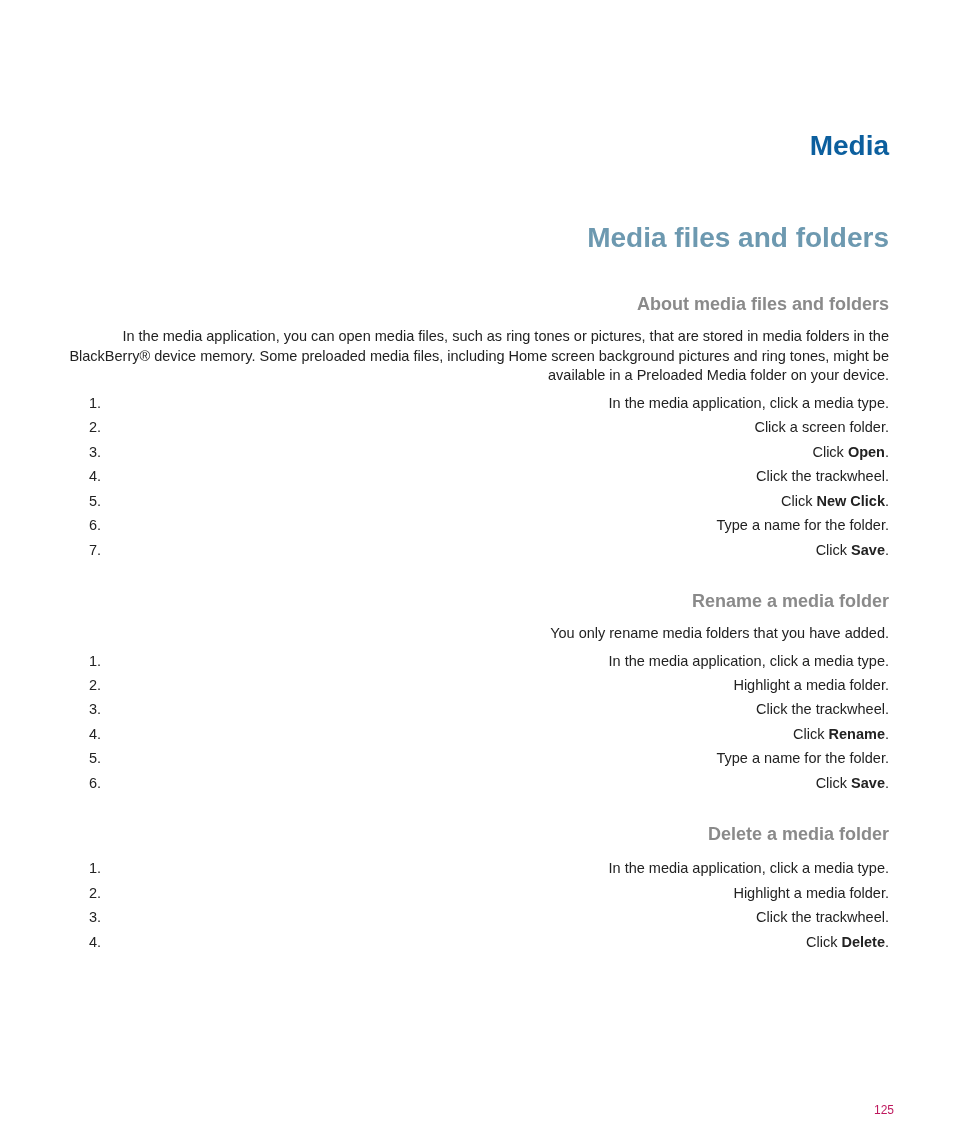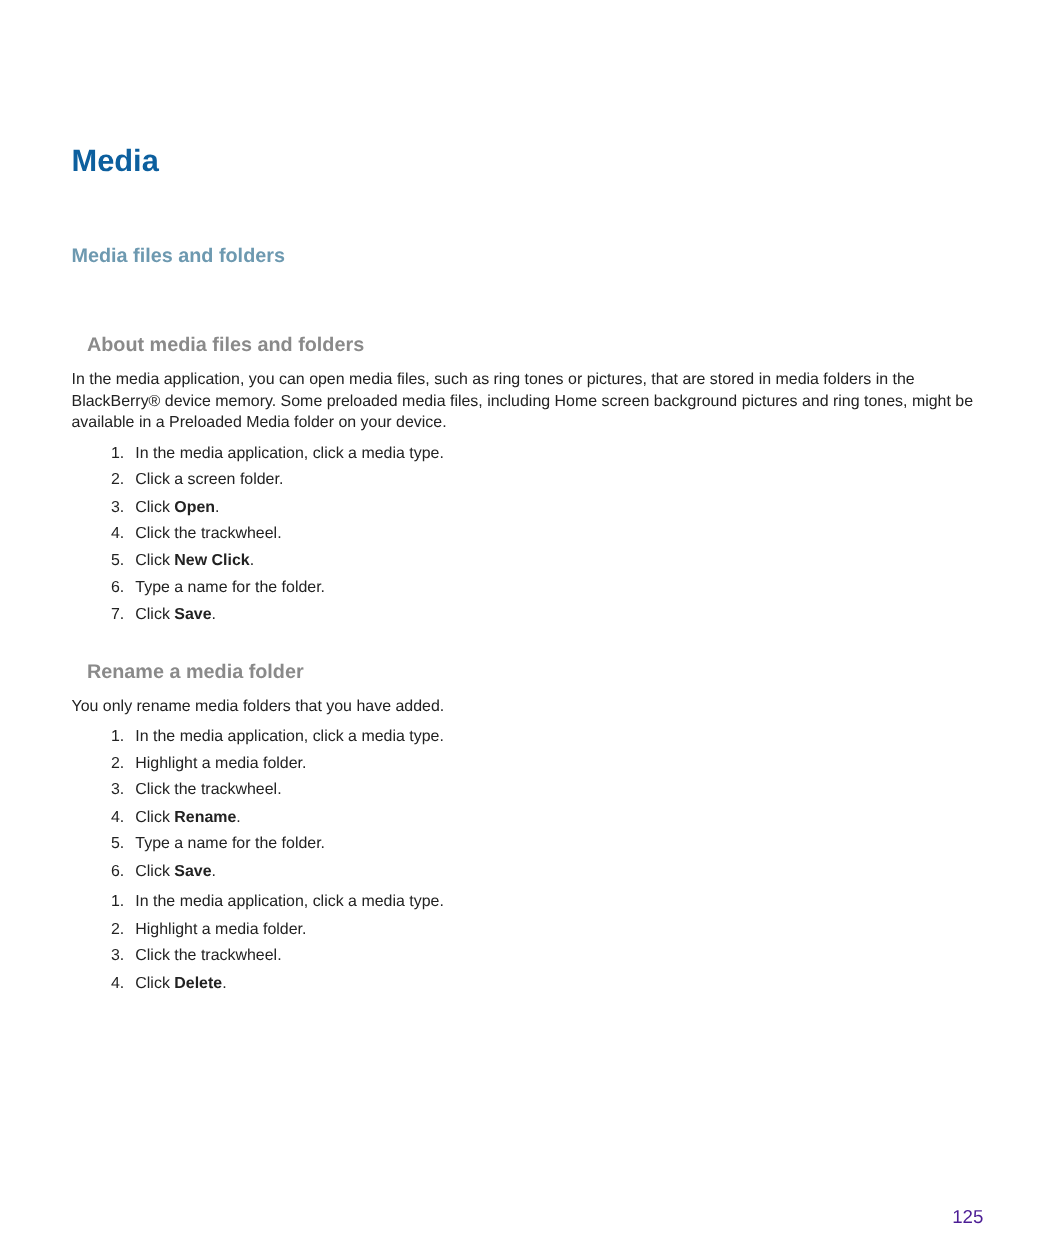--- a/index.html
+++ b/index.html
@@ -8,63 +8,64 @@
     background: #ffffff;
     font-family: "Myriad Pro", "Segoe UI", "Helvetica Neue", Arial, sans-serif;
     color: #222;
   }
   .page {
     width: 954px;
     height: 1145px;
     box-sizing: border-box;
     padding: 130px 65px 40px 65px;
     position: relative;
+    text-align: right;
   }
   h1.title {
     color: #0c5f9e;
     font-size: 28px;
     font-weight: 700;
     margin: 0 0 60px 0;
   }
   h2.section {
     color: #6d99b0;
-    font-size: 18px;
+    font-size: 28px;
     font-weight: 700;
-    margin: 0 0 60px 0;
+    margin: 0 0 40px 0;
   }
   h3.subsection {
     color: #8a8a8a;
     font-size: 18px;
     font-weight: 700;
     margin: 30px 0 12px 14px;
   }
   p.body {
     font-size: 14.5px;
     line-height: 1.35;
     margin: 0 0 6px 0;
     color: #222;
   }
   ol.steps {
     margin: 6px 0 0 0;
     padding-left: 40px;
     font-size: 14.5px;
     color: #222;
   }
   ol.steps li {
-    margin: 2px 12px;
+    margin: 2px 0;
     padding-left: 6px;
     line-height: 1.55;
   }
   .bold { font-weight: 700; }
   .pagenum {
     position: absolute;
     bottom: 28px;
     right: 60px;
-    font-size: 17px;
-    color: #4c1d95;
+    font-size: 12px;
+    color: #be185d;
   }
 </style>
 </head>
 <body>
 
 <div class="page">
 
   <h1 class="title">Media</h1>
 
   <h2 class="section">Media files and folders</h2>
@@ -86,20 +87,21 @@
   <p class="body">You only rename media folders that you have added.</p>
   <ol class="steps">
       <li><span>In the media application, click a media type.</span></li>
       <li><span>Highlight a media folder.</span></li>
       <li><span>Click the trackwheel.</span></li>
       <li><span>Click </span><span class="bold">Rename</span><span>.</span></li>
       <li><span>Type a name for the folder.</span></li>
       <li><span>Click </span><span class="bold">Save</span><span>.</span></li>
     </ol>
 
+  <h3 class="subsection">Delete a media folder</h3>
   <ol class="steps">
       <li><span>In the media application, click a media type.</span></li>
       <li><span>Highlight a media folder.</span></li>
       <li><span>Click the trackwheel.</span></li>
       <li><span>Click </span><span class="bold">Delete</span><span>.</span></li>
     </ol>
 
   <div class="pagenum">125</div>
 </div>
 

